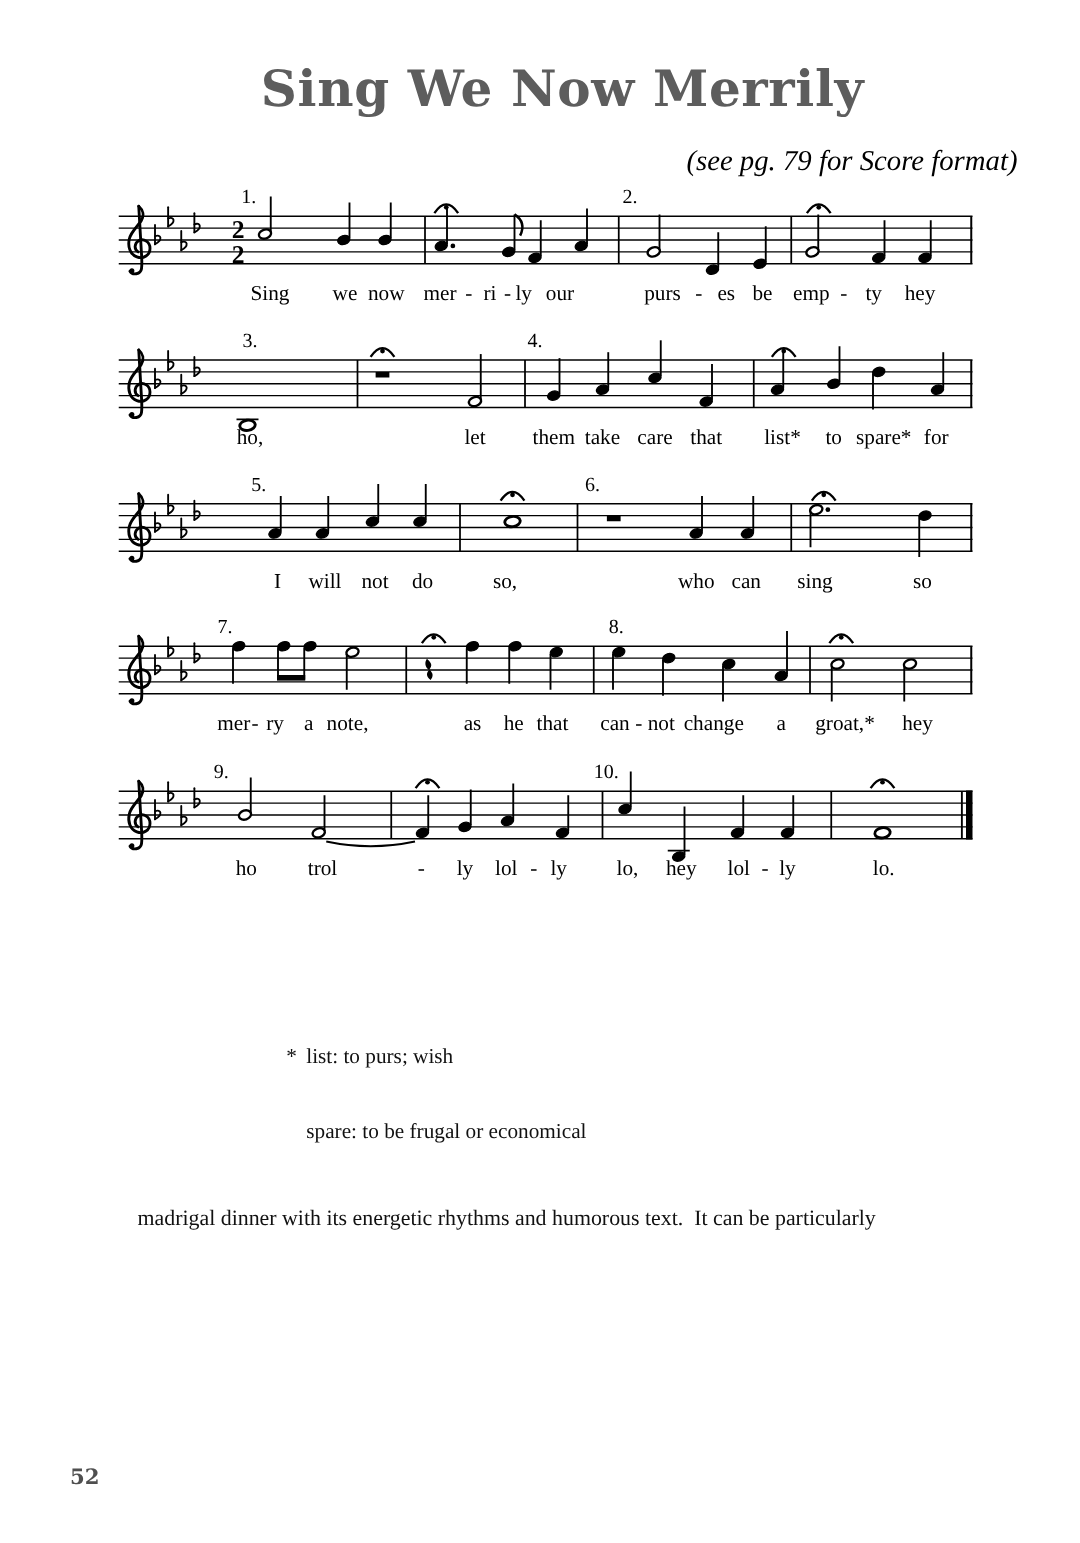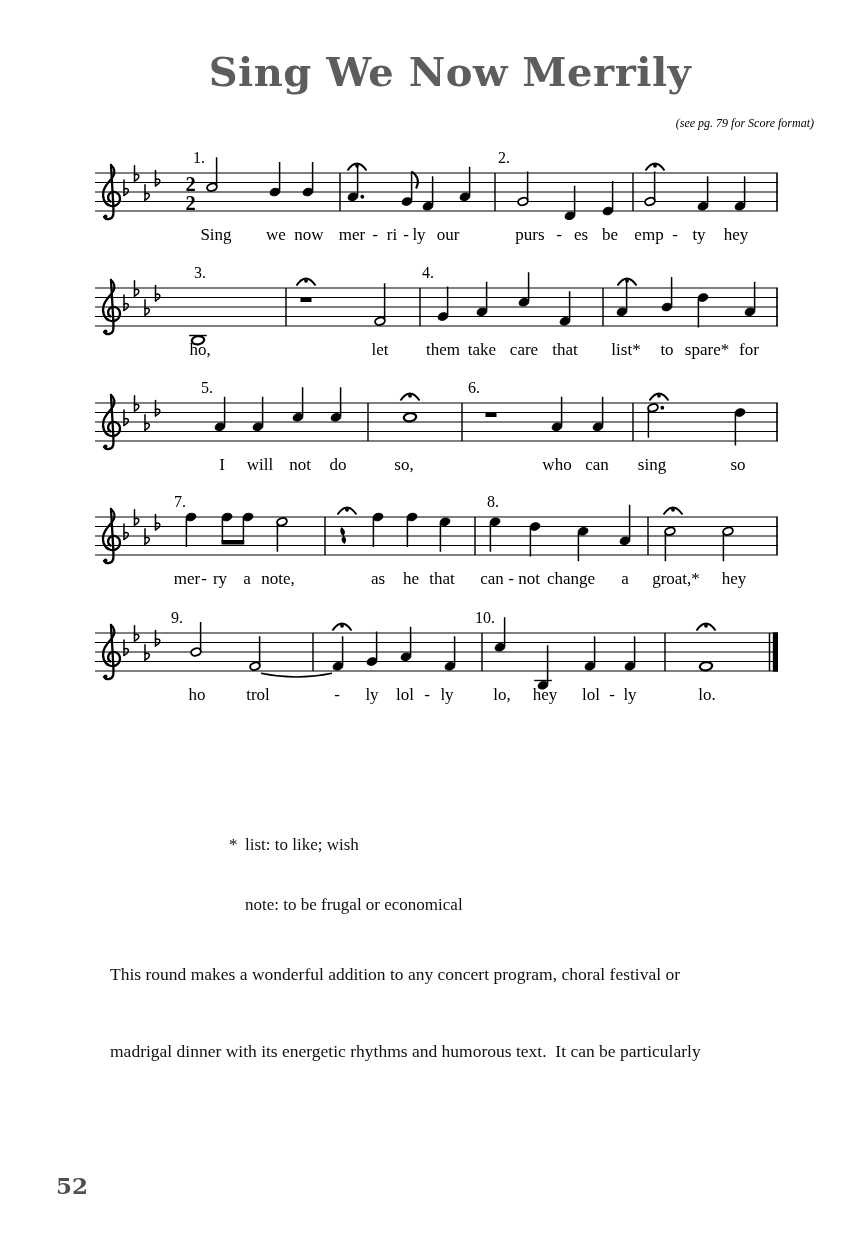--- a/index.html
+++ b/index.html
@@ -1,31 +1,31 @@
 <!DOCTYPE html>
 <html><head>
 <meta charset="utf-8">
 <style>
   html,body{margin:0;padding:0;background:#888;}
   #page{position:relative;width:864px;height:1234px;background:#ffffff;overflow:hidden;
         font-family:"Liberation Serif",serif;color:#111;padding-left:36px;}
   #title{position:absolute;top:48px;left:0;right:0;text-align:center;
          font-family:"DejaVu Serif",serif;font-weight:bold;font-size:40px;
          letter-spacing:0.5px;}
-  #subtitle{position:absolute;top:116px;right:86px;font-style:italic;font-size:12px;color:#000;}
+  #subtitle{position:absolute;top:116px;right:86px;font-style:italic;font-size:23px;color:#000;}
   .system{position:absolute;left:0;width:864px;height:112px;}
   svg text{font-family:"Liberation Serif",serif;fill:#000;}
   svg .mark{font-size:16px;}
   svg .lyr{font-size:17px;text-anchor:middle;}
   svg .ts{font-size:20.5px;font-weight:bold;text-anchor:middle;}
   #footnotes{position:absolute;left:245px;top:795px;font-size:17px;line-height:20px;white-space:pre;}
   #footnotes .fn-line{position:relative;}
   #footnotes .fn-marker{position:absolute;left:-16px;top:0;}
   #commentary{position:absolute;left:110px;top:911px;font-size:17.5px;line-height:25.5px;white-space:pre;}
-  #page-number{position:absolute;left:56px;top:1172px;font-size:23px;font-weight:bold;color:#4f4f4f;
+  #page-number{position:absolute;left:56px;top:1172px;font-size:17px;font-weight:bold;color:#4f4f4f;
                font-family:"DejaVu Serif",serif;}
 </style>
 </head>
 <body>
 
 <div id="page">
   <div id="title" style="color: rgb(93, 93, 93);">Sing We Now Merrily</div>
   <div id="subtitle">(see pg. 79 for Score format)</div>
 
   <svg class="system" viewBox="0 0 864 112" style="top: 145px;">
@@ -531,24 +531,23 @@
       <text x="447" y="95" class="lyr">ly</text>
       <text x="502" y="95" class="lyr">lo,</text>
       <text x="545" y="95" class="lyr">hey</text>
       <text x="591" y="95" class="lyr">lol</text>
       <text x="612" y="95" class="lyr">-</text>
       <text x="630" y="95" class="lyr">ly</text>
       <text x="707" y="95" class="lyr">lo.</text>
     </svg>
 
   <div id="footnotes">
-    <div class="fn-line"><span class="fn-marker">*</span><span>list: to like; wish</span></div>
-    <div class="fn-line"><span>note: to be frugal or economical</span></div>
+    <div class="fn-line"><span class="fn-marker">*</span><span>list: to purs; wish</span></div>
+    <div class="fn-line"><span>spare: to be frugal or economical</span></div>
   </div>
 
   <div id="commentary">
-    <div>This round makes a wonderful addition to any concert program, choral festival or</div>
     <div>madrigal dinner with its energetic rhythms and humorous text.  It can be particularly</div>
     
   </div>
 
   <div id="page-number" style="color: rgb(79, 79, 79);">52</div>
 </div>
 
 </body></html>

